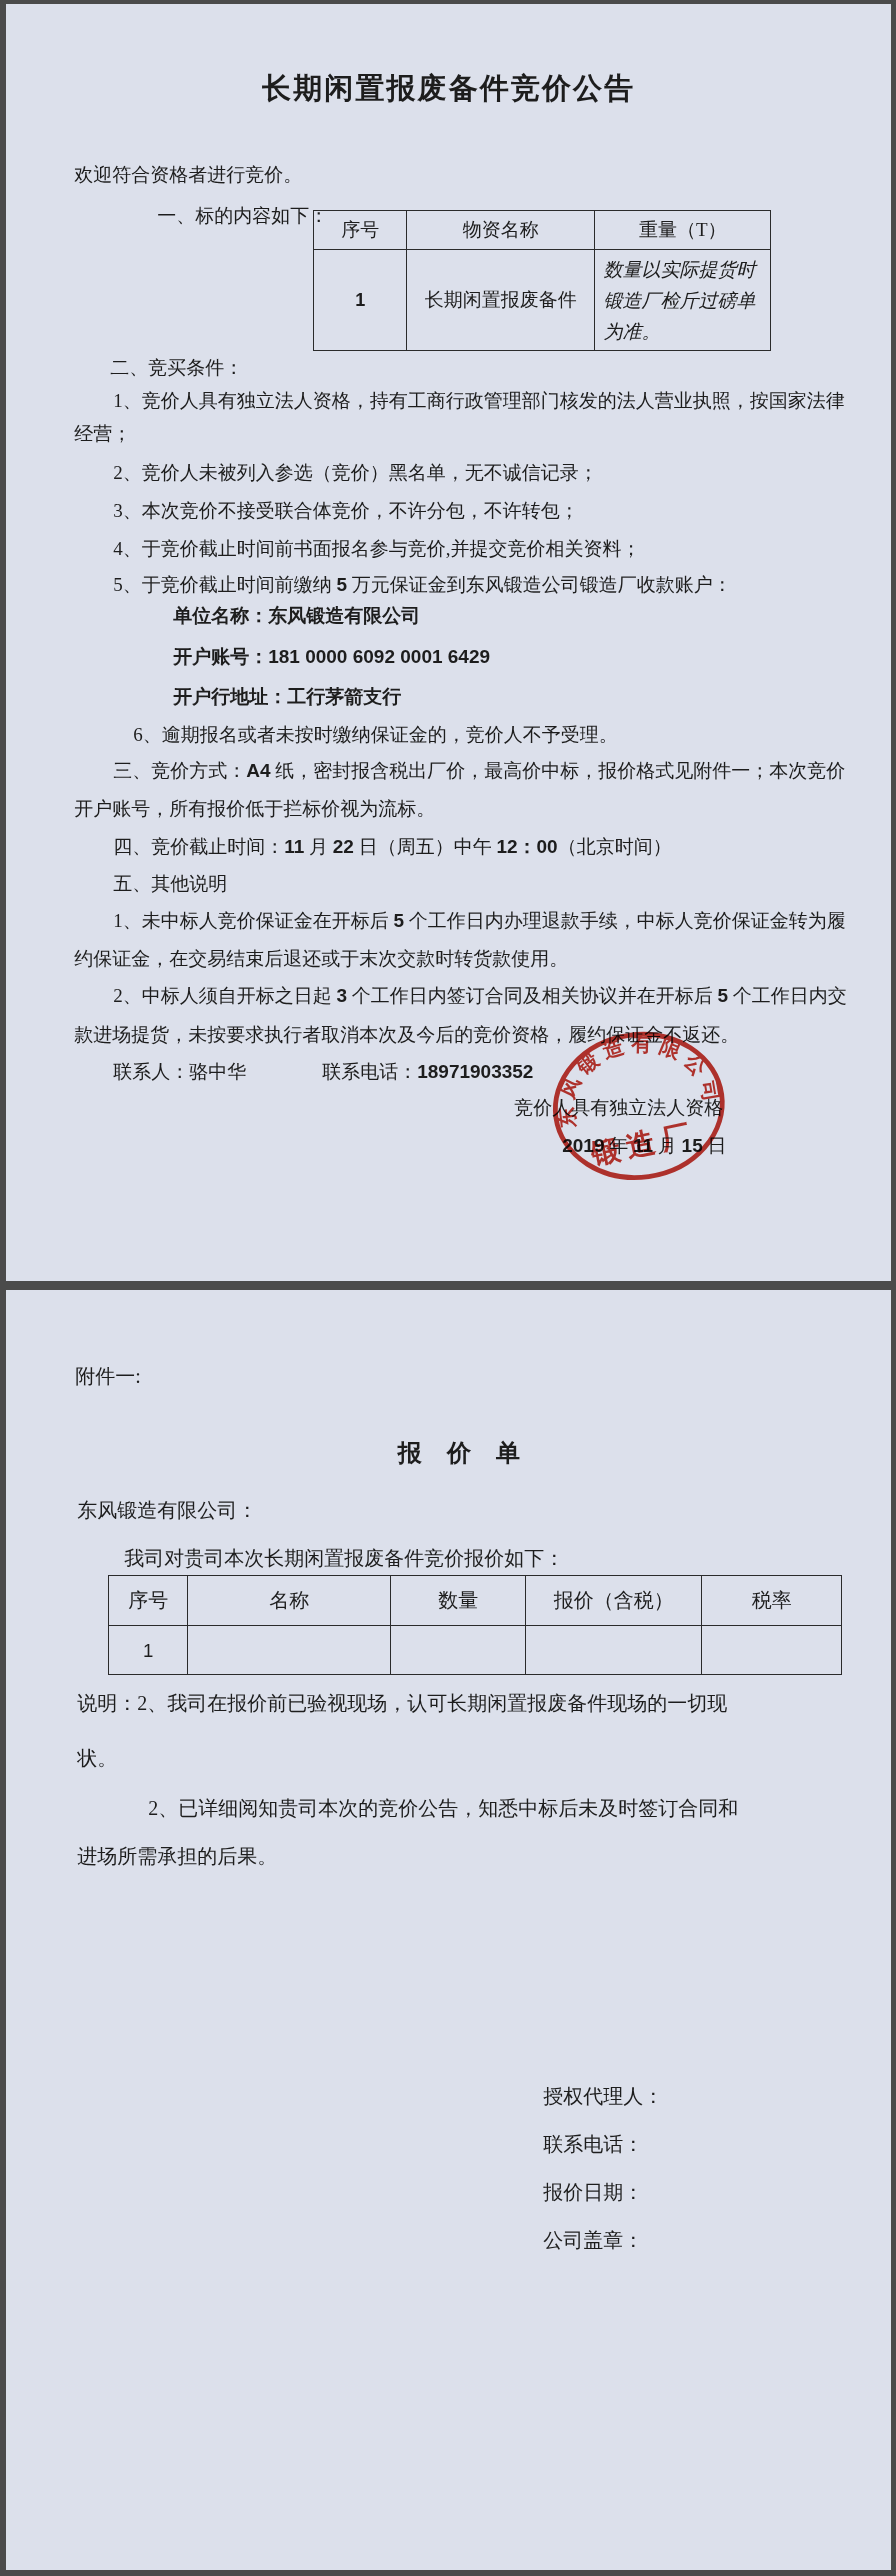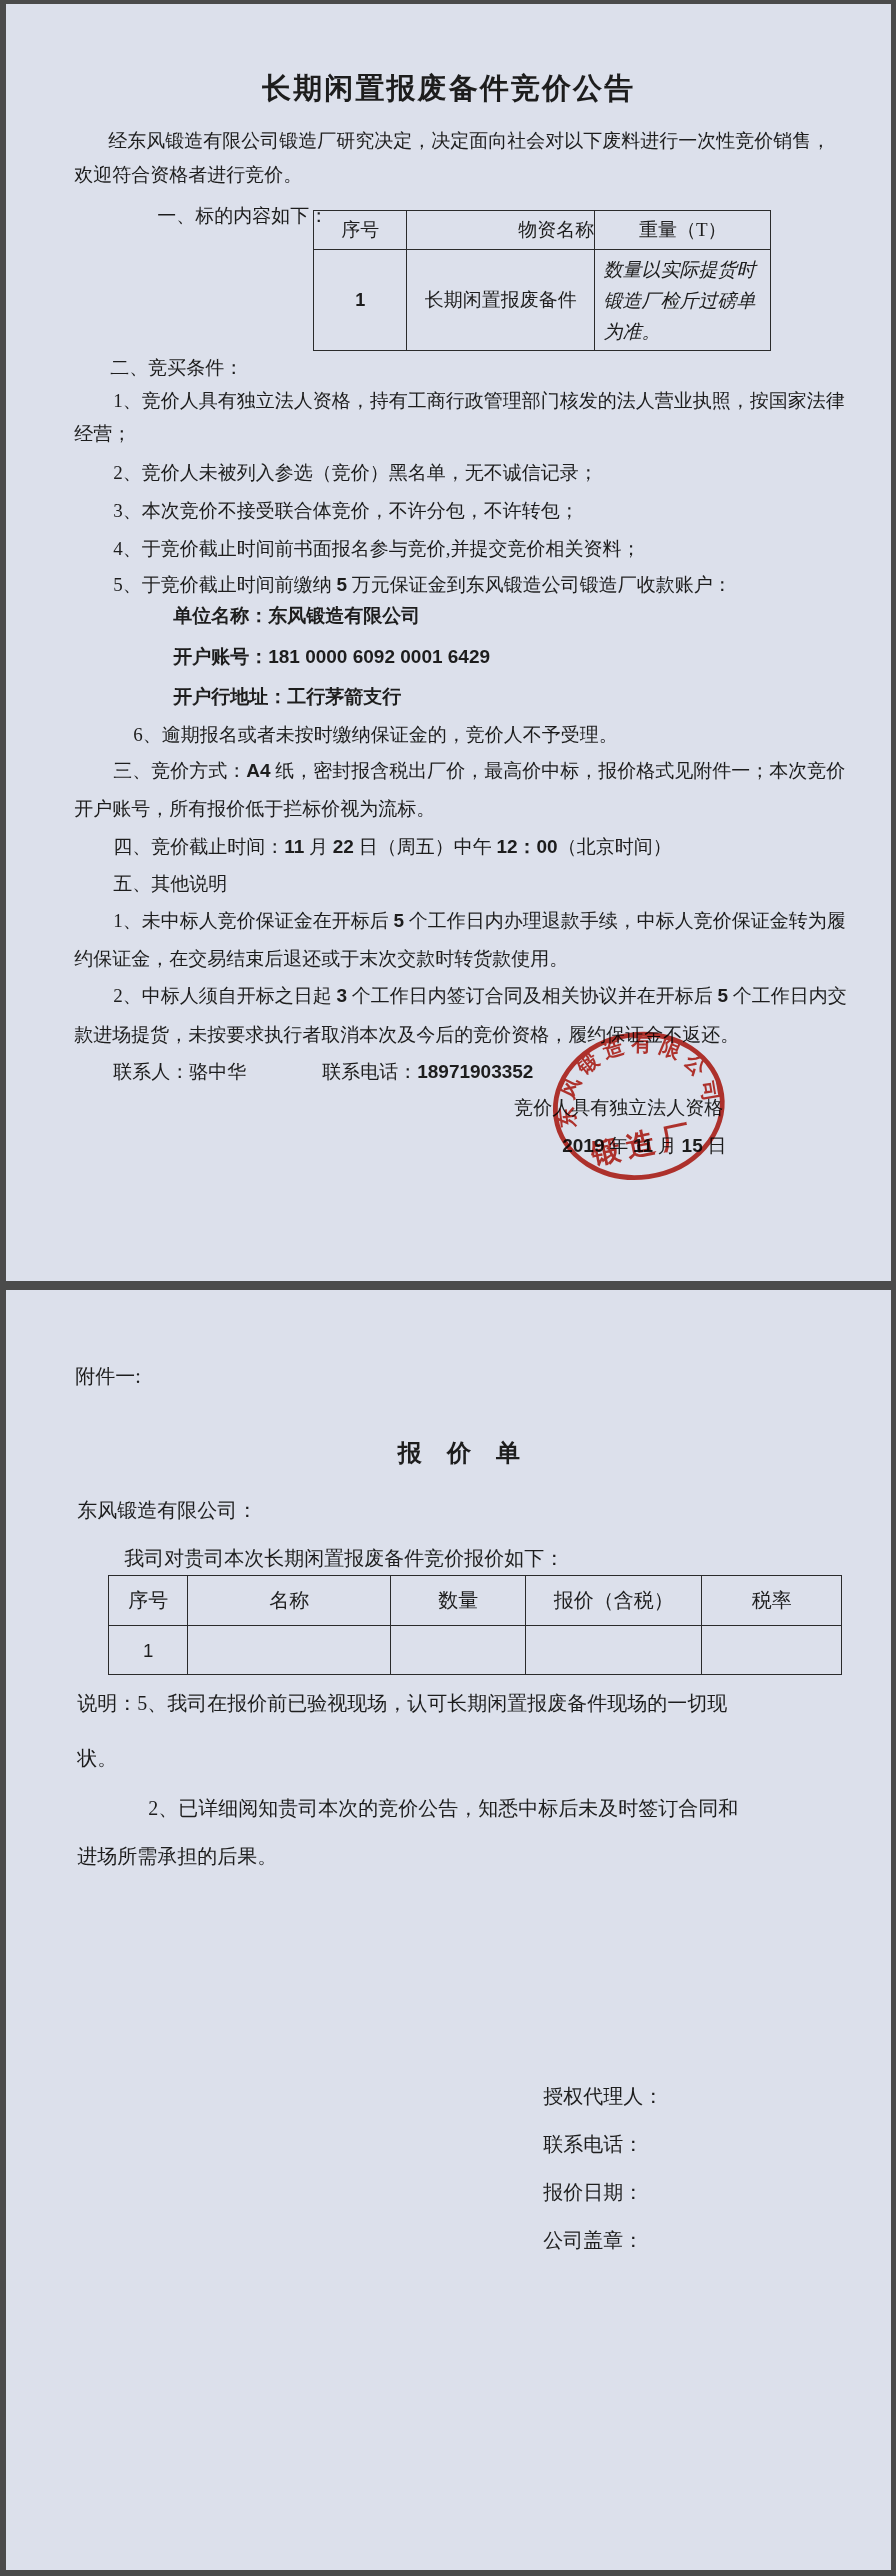--- a/index.html
+++ b/index.html
@@ -21,42 +21,41 @@
     font-size:29px;font-weight:700;letter-spacing:2.1px;
   }
   .quote-title{
     position:absolute;top:147px;left:0;width:100%;text-align:center;
     font-size:24px;font-weight:700;letter-spacing:9.6px;padding-left:30px;box-sizing:border-box;
   }
   table{border-collapse:collapse;position:absolute;table-layout:fixed;background:transparent;}
   td{border:1.4px solid #2b2b2b;font-size:19px;text-align:center;vertical-align:middle;padding:0;}
   #goods-table{top:206px;left:307px;}
   #goods-table .w-seq{width:92px;}
-  #goods-table .w-name{width:187px;text-align:right;}
+  #goods-table .w-name{width:187px;}
   #goods-table .w-weight{width:175px;}
   #goods-table tr.hdr td{height:38px;}
   #goods-table tr.row td{height:92px;}
   #goods-table td.weight-cell{text-align:left;padding:4.1px 2.7px 2.7px 8.2px;vertical-align:top;font-style:italic;}
   .weight-line{display:block;white-space:nowrap;font-size:19px;line-height:31px;}
   .seq-num{font-family:"Liberation Sans","DejaVu Sans",sans-serif;font-weight:700;font-size:18px;}
   #quote-table{top:285px;left:102px;}
   #quote-table td{font-size:20px;}
   #quote-table tr.hdr td{height:49px;}
   #quote-table tr.row td{height:48px;}
   #quote-table .seq-num2{font-family:"Liberation Sans","DejaVu Sans",sans-serif;font-weight:400;font-size:18.6px;}
   .stamp{position:absolute;left:540px;top:1021px;mix-blend-mode:multiply;opacity:.92;}
   .p2-ln{font-size:20px;}
 </style>
 </head>
 <body>
 
 <div class="page" id="page1">
   <div class="doc-title">长期闲置报废备件竞价公告</div>
 
-  <div class="ln" style="top:124px;left:102px;">经东风锻造有限公司锻造厂研究决定，决定面向社会对以下废料进行一次性竞价销售，</div>
   <div class="ln" style="top:158px;left:68px;">欢迎符合资格者进行竞价。</div>
 
   <div class="ln" style="top:199px;left:107px;margin-left:44px;">一、标的内容如下：</div>
 
   <table id="goods-table">
     <tbody>
         <tr class="hdr">
       <td class="w-seq">序号</td>
       <td class="w-name">物资名称</td>
       <td class="w-weight">重量（T）</td>
@@ -131,21 +130,21 @@
     <tr class="row">
       <td><span class="seq-num2">1</span></td>
       <td></td>
       <td></td>
       <td></td>
       <td></td>
     </tr>
   </tbody>
     </table>
 
-  <div class="ln p2-ln" style="top:401px;left:71px;">说明：5、我司在报价前已验视现场，认可长期闲置报废备件现场的一切现</div>
+  <div class="ln p2-ln" style="top:401px;left:71px;">说明：2、我司在报价前已验视现场，认可长期闲置报废备件现场的一切现</div>
   <div class="ln p2-ln" style="top:456px;left:71px;">状。</div>
   <div class="ln p2-ln" style="top:506px;left:142px;">2、已详细阅知贵司本次的竞价公告，知悉中标后未及时签订合同和</div>
   <div class="ln p2-ln" style="top:554px;left:71px;">进场所需承担的后果。</div>
 
   <div class="ln p2-ln" style="top:794px;left:537px;">授权代理人：</div>
   <div class="ln p2-ln" style="top:842px;left:537px;">联系电话：</div>
   <div class="ln p2-ln" style="top:890px;left:537px;">报价日期：</div>
   <div class="ln p2-ln" style="top:938px;left:537px;">公司盖章：</div>
 </div>
 

